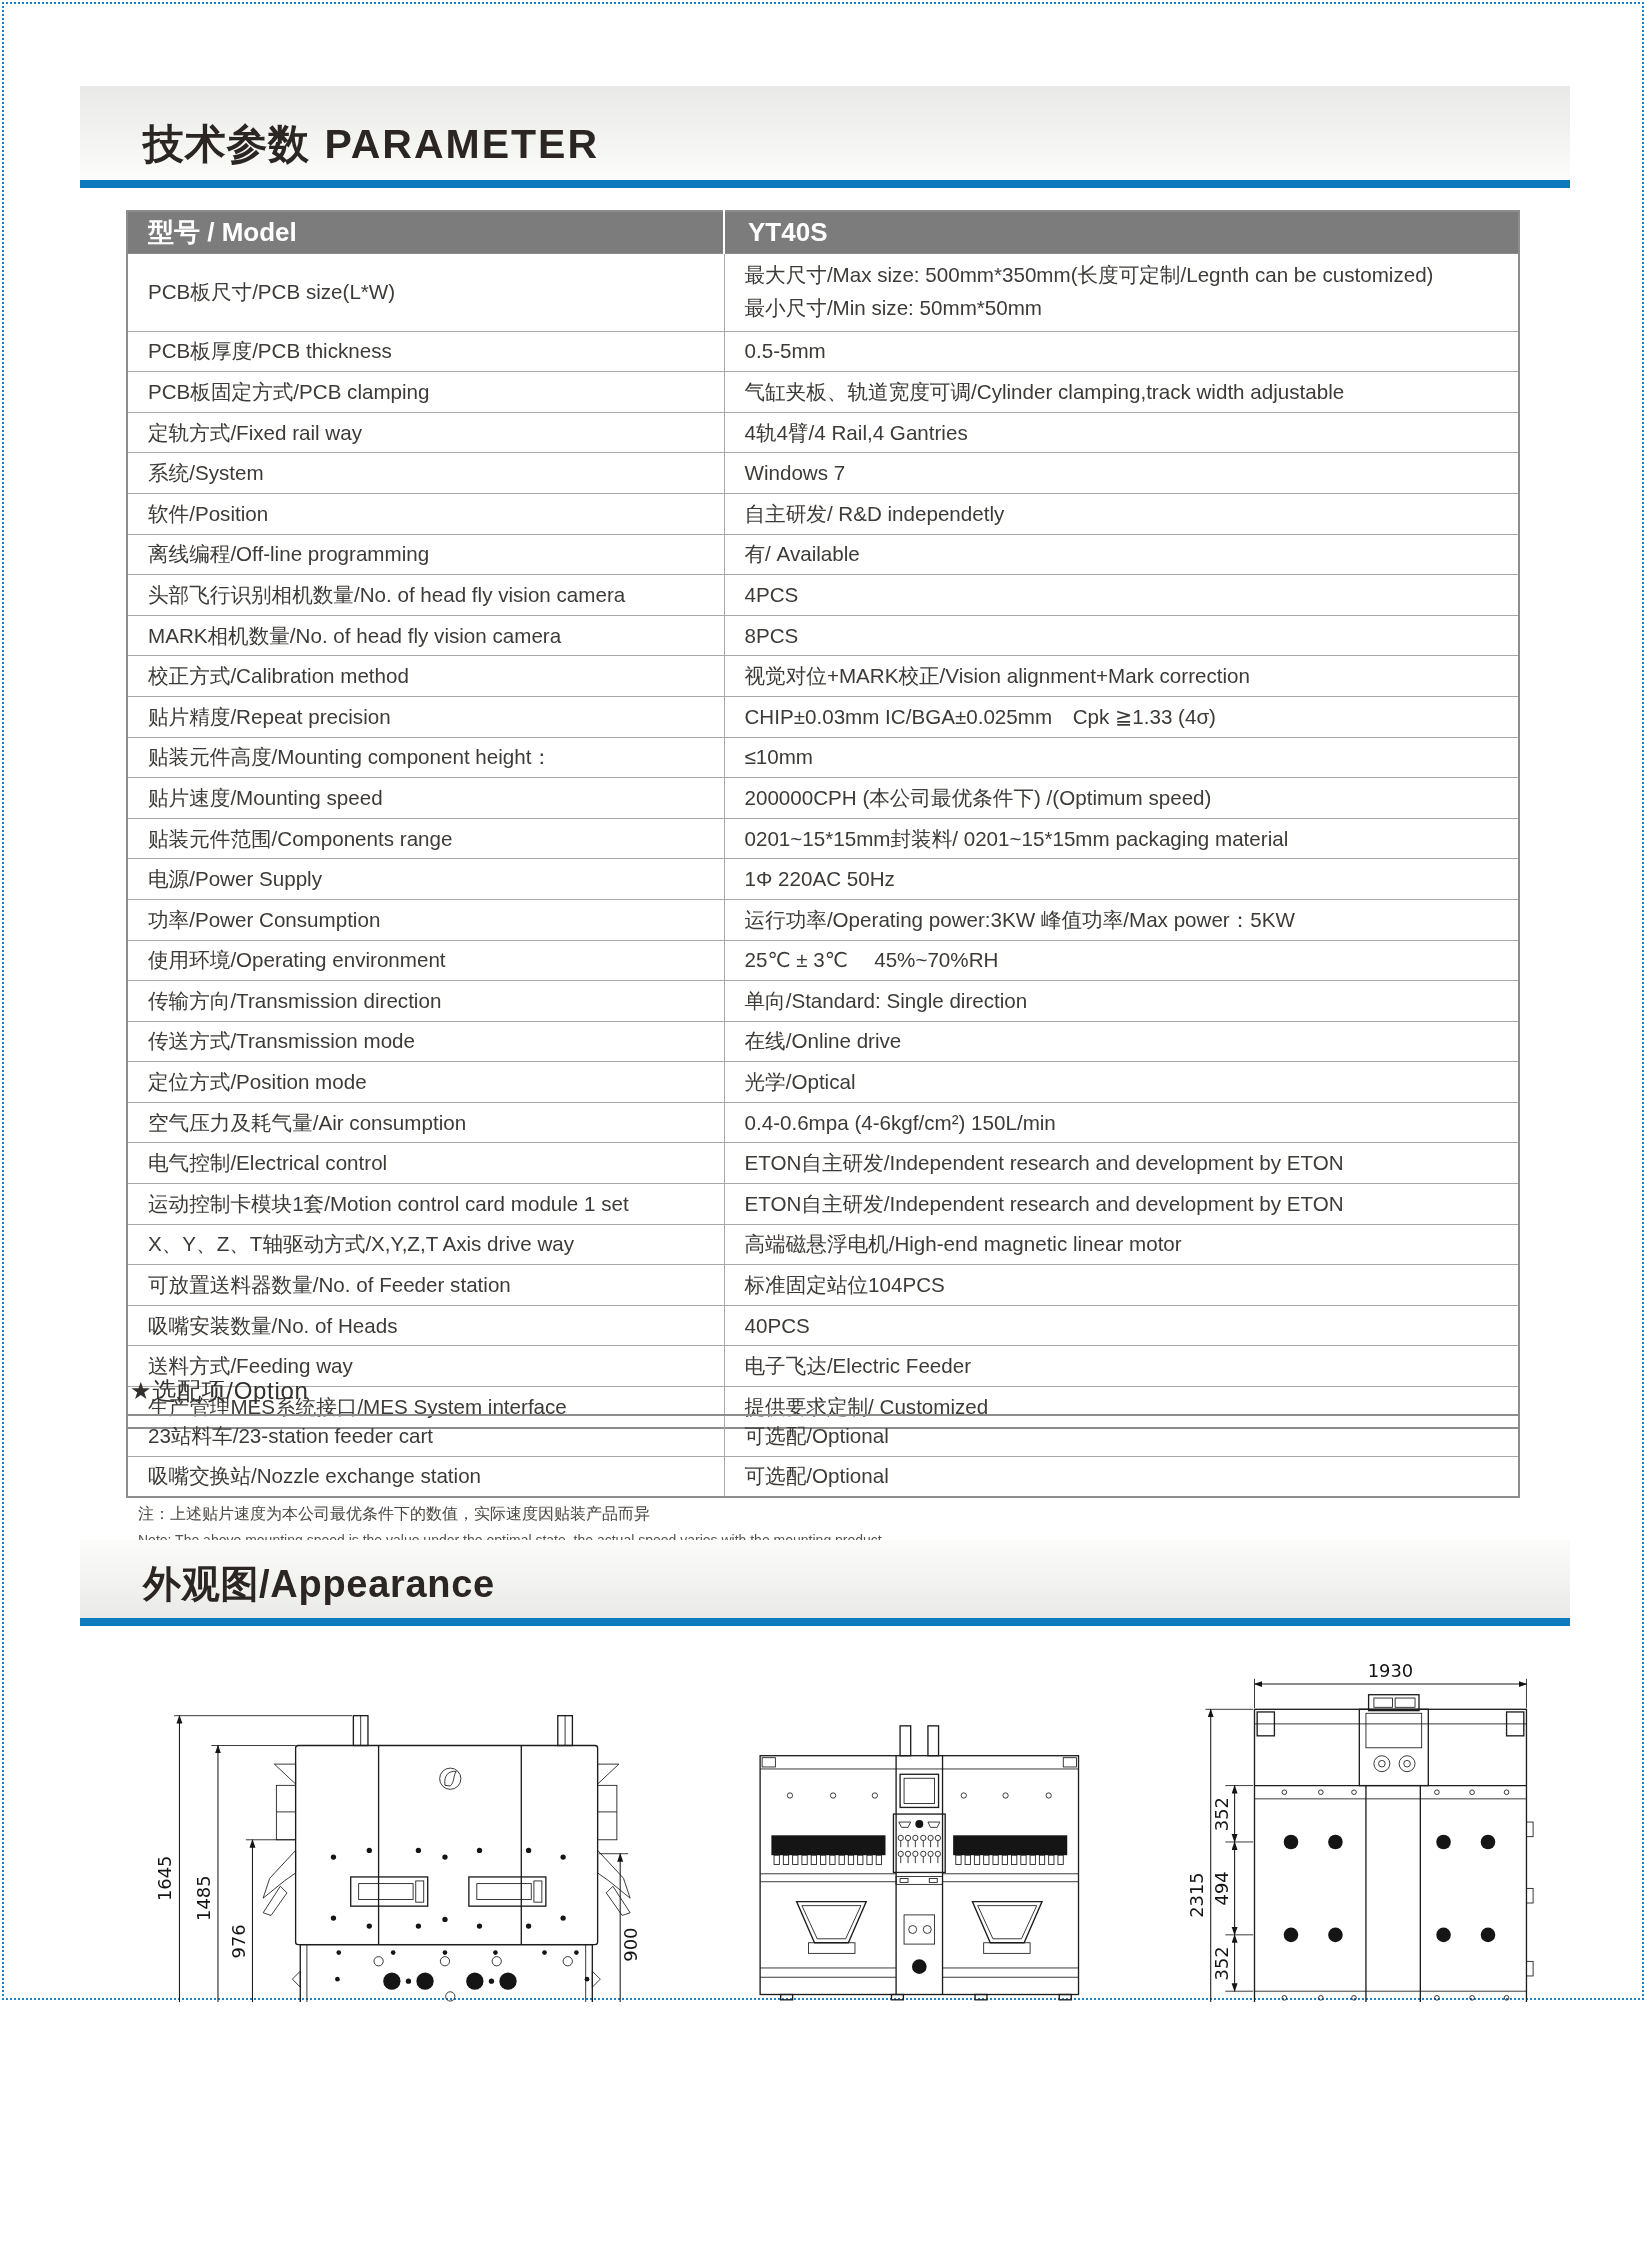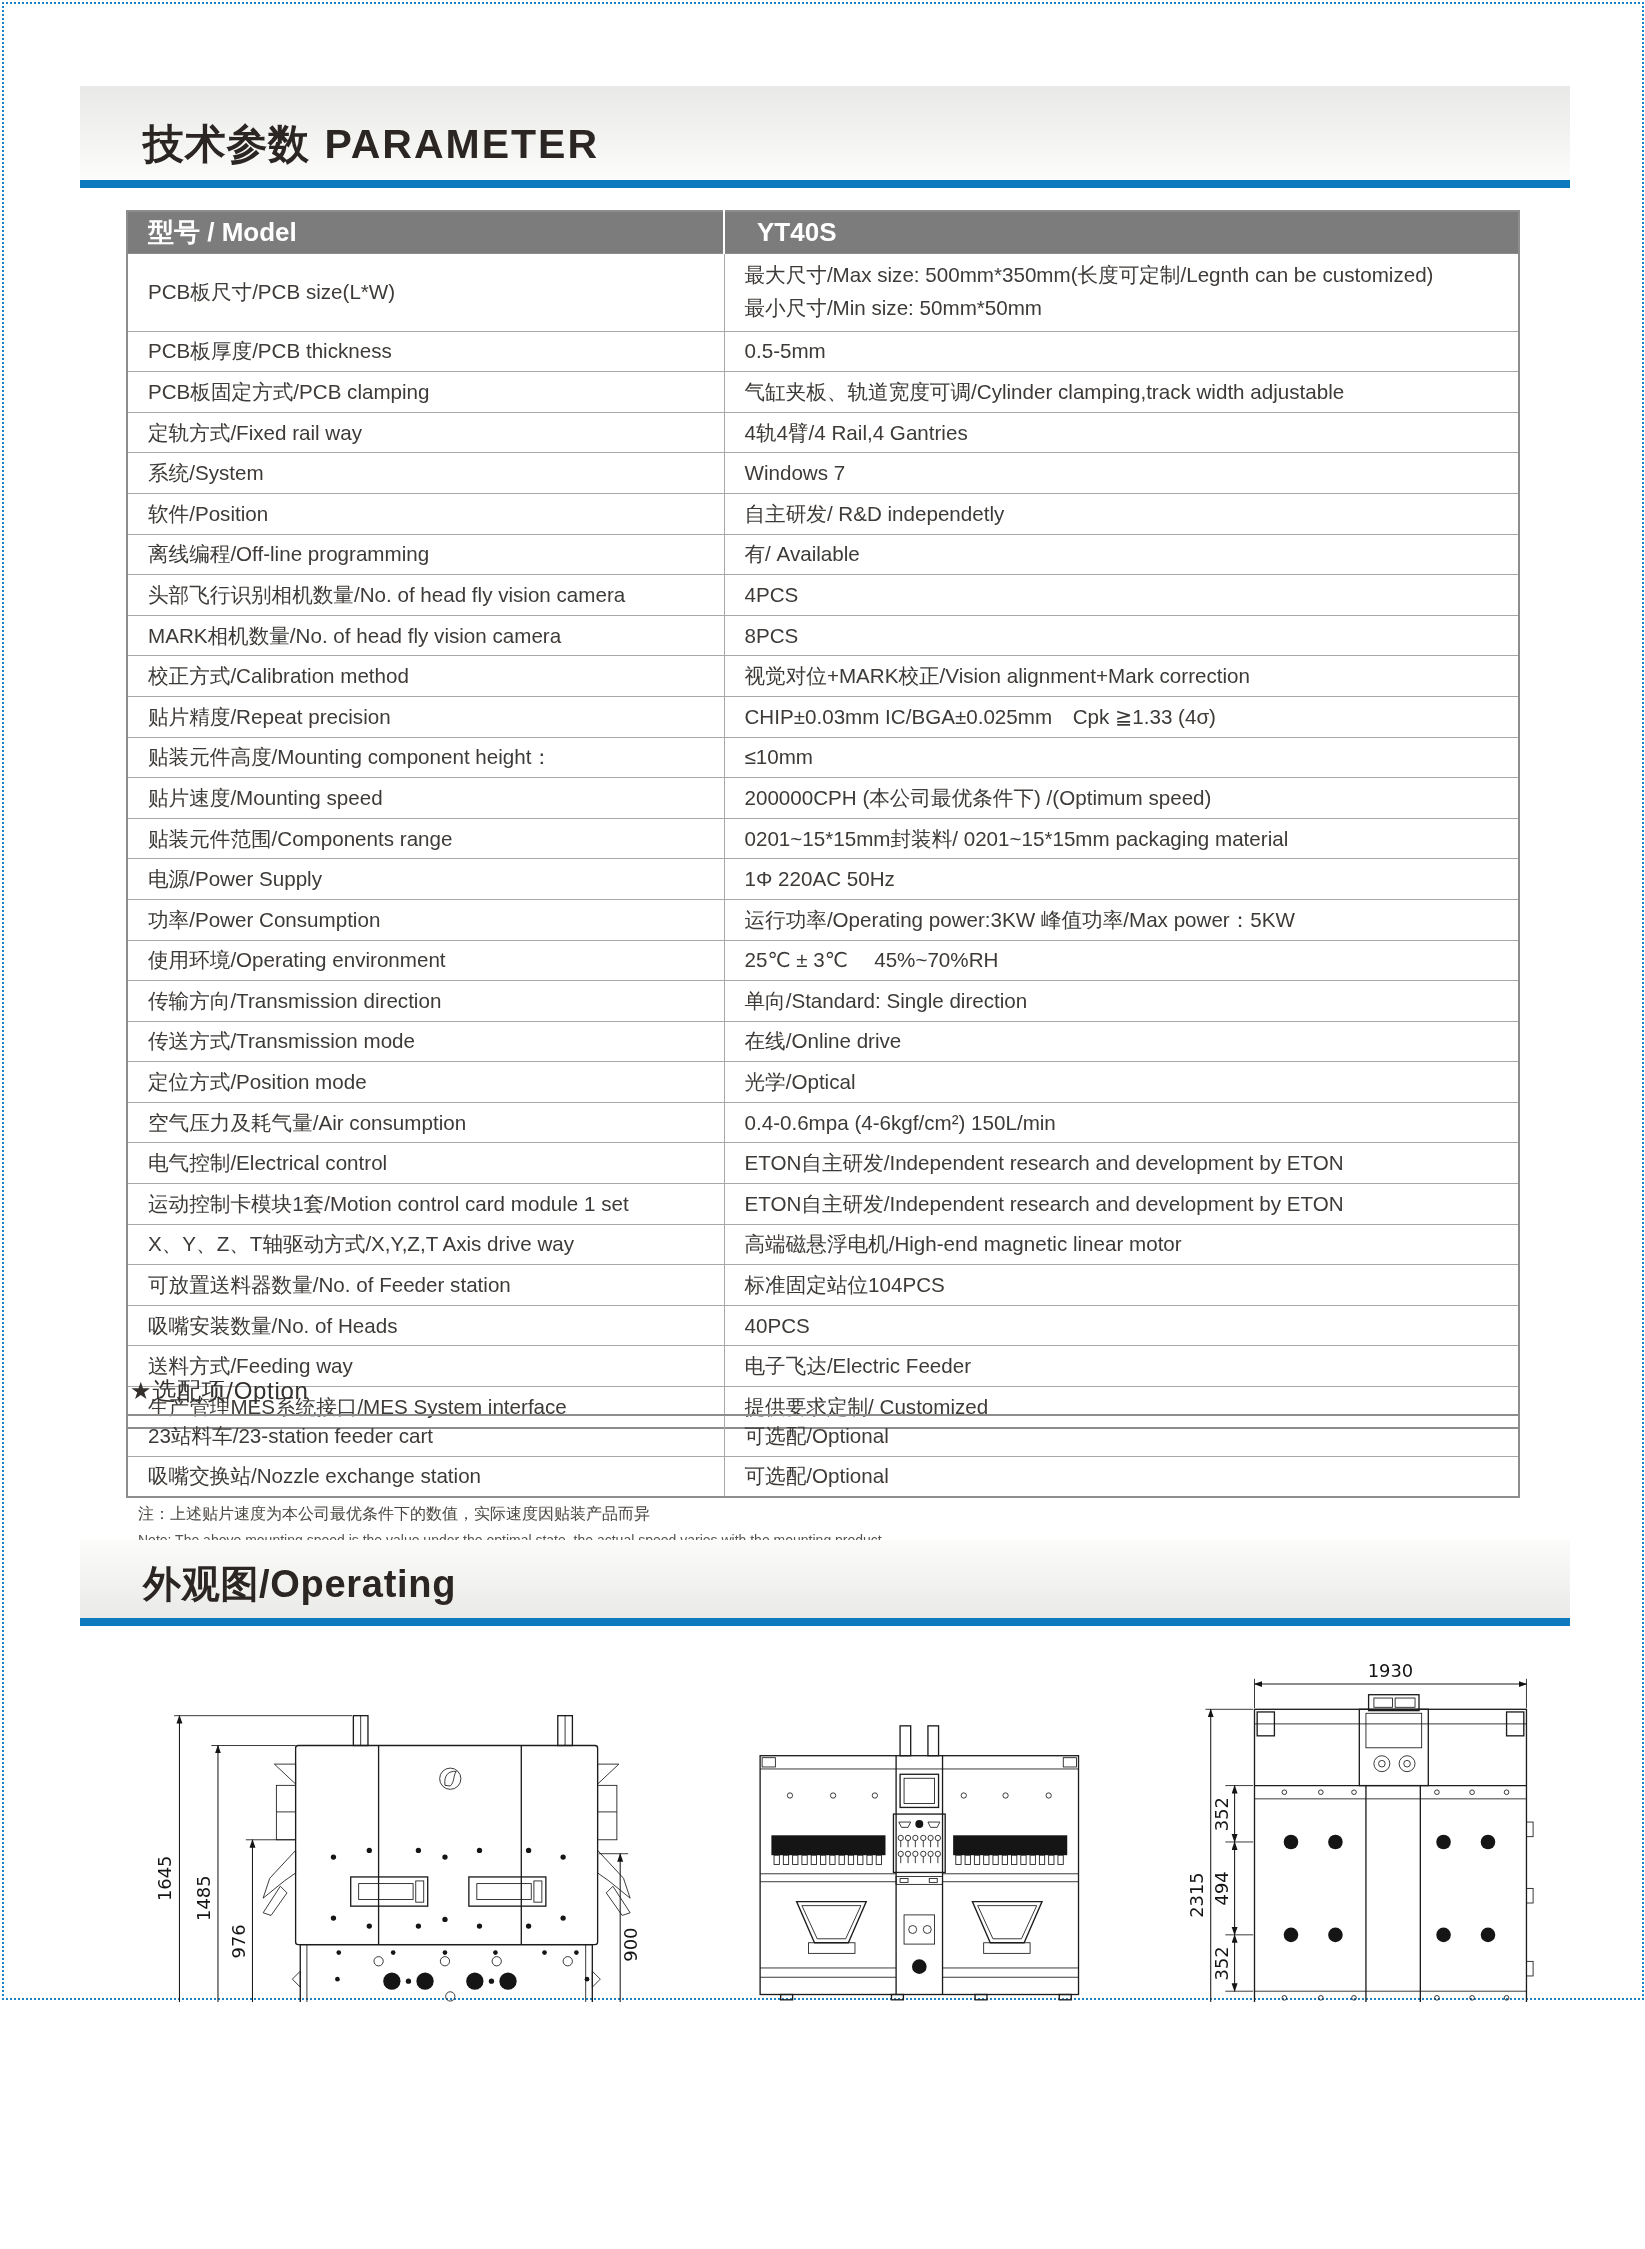--- a/index.html
+++ b/index.html
@@ -41,21 +41,21 @@
     position:absolute;left:126px;top:210px;width:1394px;
     border-collapse:collapse;table-layout:fixed;
     border:2px solid #8d8d8d;
   }
   table.spec th{
     background:#7c7c7c;color:#ffffff;text-align:left;
     font-size:26px;font-weight:700;
     height:41px;padding:0 0 0 20px;
     border:1.3px solid #8d8d8d;
   }
-  table.spec th.model-value{border-left:2.7px solid #ffffff;padding-left:32px;}
+  table.spec th.model-value{border-left:2.7px solid #ffffff;padding-left:23px;}
   table.spec td{
     font-size:20.6px;font-weight:400;color:#3e3a37;
     height:37px;padding:1.3px 9.3px 1.3px 20px;
     border:1.3px solid #a8a8a8;
     white-space:nowrap;overflow:hidden;
   }
   table.spec tr.tall td{height:74px;}
   table.spec td .vline{line-height:1.6;}
   table.opt{position:absolute;left:126px;top:1414px;width:1394px;}
   .option-title{
@@ -236,21 +236,21 @@
         </tr>
     </tbody>
   </table>
 
   <div class="notes">
     <p class="note-zh">注：上述贴片速度为本公司最优条件下的数值，实际速度因贴装产品而异</p>
     <p class="note-en">Note: The above mounting speed is the value under the optimal state, the actual speed varies with the mounting product</p>
   </div>
 
   <div class="band appear">
-    <div class="band-title">外观图/Operating</div>
+    <div class="band-title">外观图/Appearance</div>
   </div>
 
   <div class="drawing d-front">
   <svg width="531" height="372" viewBox="0 0 800 560">
     <defs>
       <marker id="fv-a" markerWidth="14" markerHeight="10" refX="12" refY="4.5" orient="auto-start-reverse" markerUnits="userSpaceOnUse">
         <path d="M0,0 L13,4.5 L0,9 z" fill="#141414"></path>
       </marker>
     </defs>
 

